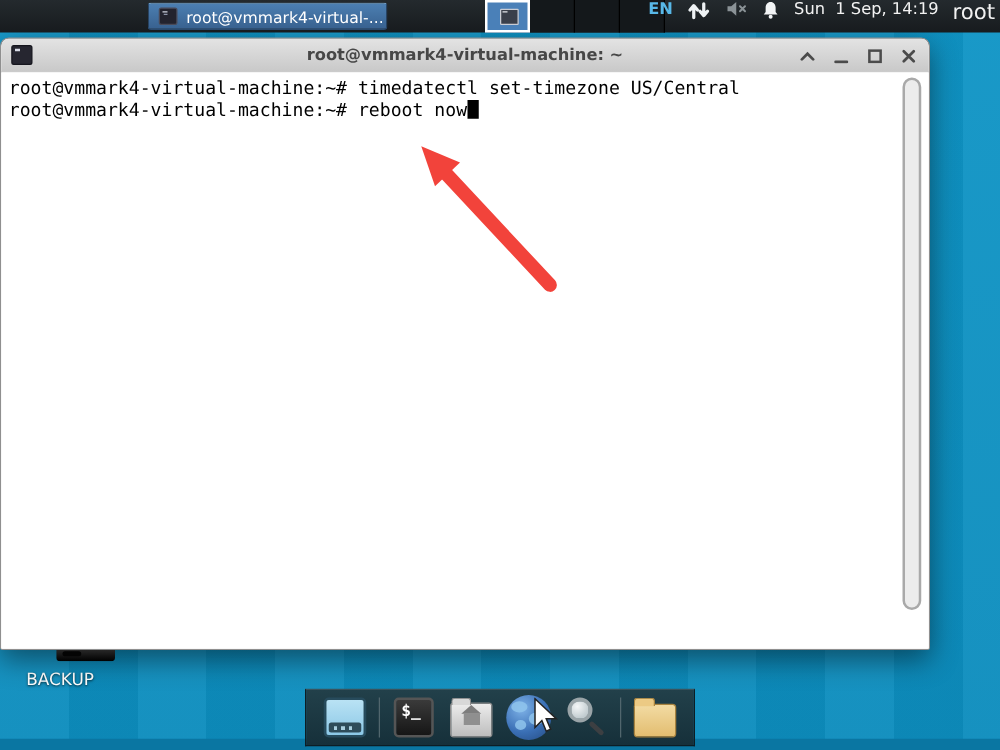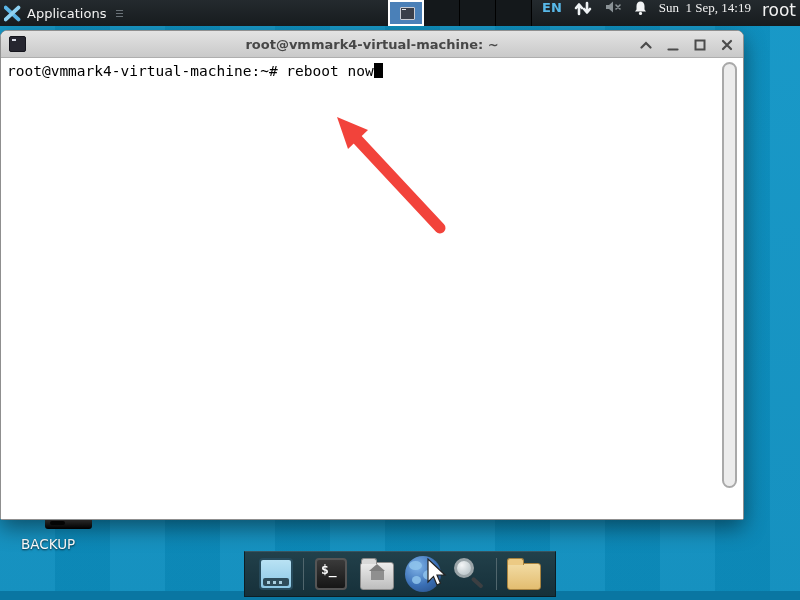--- a/index.html
+++ b/index.html
@@ -56,21 +56,21 @@
   .pager-cell.active { background:#4a80b8; border:2px solid #fff; }
   .pager-win {
     position:absolute; left:10px; top:5px; width:15px; height:13px;
     background:#3a3f4a; border:1px solid #c9ccd4; border-radius:1px;
   }
   .pager-win::before { content:""; position:absolute; left:1px; top:1px; width:4px; height:1px; background:#e4e6ea; }
 
   .panel-right { position:absolute; right:4px; top:0; height:26px; display:flex; align-items:flex-start; gap:11px; }
   .lang-ind { color:#58b8e8; font-weight:bold; font-size:13px; }
   .tray-icon { display:block; }
-  .clock { color:#f2f2f2; font-size:13px; white-space:pre;font-family:Liberation Serif, serif; }
+  .clock { color:#f2f2f2; font-size:13px; white-space:pre; }
   .panel-user { color:#f2f2f2; font-size:17px; }
 
   
   .window {
     position:absolute; left:0; top:30px; width:744px; height:490px;
     border-radius:7px 7px 2px 2px;
     box-shadow:0 8px 22px rgba(0,0,0,0.45);
     background:#fff;
     border:1px solid #8f8f8f;
     z-index:10;
@@ -198,33 +198,25 @@
   .mouse-cursor { position:absolute; left:425px; top:558px; z-index:60; pointer-events:none; }
 </style>
 </head>
 <body>
 
 <div class="desktop">
   <div class="desktop-bottom-strip"></div>
 </div>
 
 <div class="panel">
-  <div class="panel-left">
-    <svg class="xfce-logo" viewBox="0 0 20 20">
-      <path d="M2 3 L17 17" stroke="#5ab6e8" stroke-width="4.5" stroke-linecap="round"></path>
-      <path d="M17 3 L2 17" stroke="#8fd2f2" stroke-width="4.5" stroke-linecap="round"></path>
-    </svg>
-    <span class="apps-label">Applications</span>
-    <span class="panel-handle">
-        <i></i>
-        <i></i>
-        <i></i>
-      </span>
-  </div>
-
+
+  <div class="task-button">
+    <span class="mini-term"></span>
+    <span>root@vmmark4-virtual-...</span>
+  </div>
 
   <div class="pager">
     <div class="pager-cell active">
       <span class="pager-win"></span>
     </div>
     <div class="pager-cell"></div>
     <div class="pager-cell"></div>
     <div class="pager-cell"></div>
   </div>
 
@@ -270,20 +262,21 @@
       <span class="win-btn">
         <svg width="12" height="12" viewBox="0 0 12 12">
             <path d="M2 2 L10 10 M10 2 L2 10" stroke="#4b4b4b" stroke-width="2.2" stroke-linecap="round"></path>
           </svg>
       </span>
     </span>
   </div>
 
 
   <div class="term-content">
+    <div class="term-line">root@vmmark4-virtual-machine:~# timedatectl set-timezone US/Central</div>
     <div class="term-line"><span>root@vmmark4-virtual-machine:~# reboot now</span><span class="cursor-block"></span></div>
     <div class="scrollbar-thumb"></div>
   </div>
 </div>
 
 <svg class="annotation" width="800" height="600" viewBox="0 0 800 600">
   <line x1="440" y1="228" x2="356" y2="138" stroke="#f2433b" stroke-width="11" stroke-linecap="round"></line>
   <polygon points="337,117 368,130 348,149" fill="#f2433b"></polygon>
 </svg>
 

